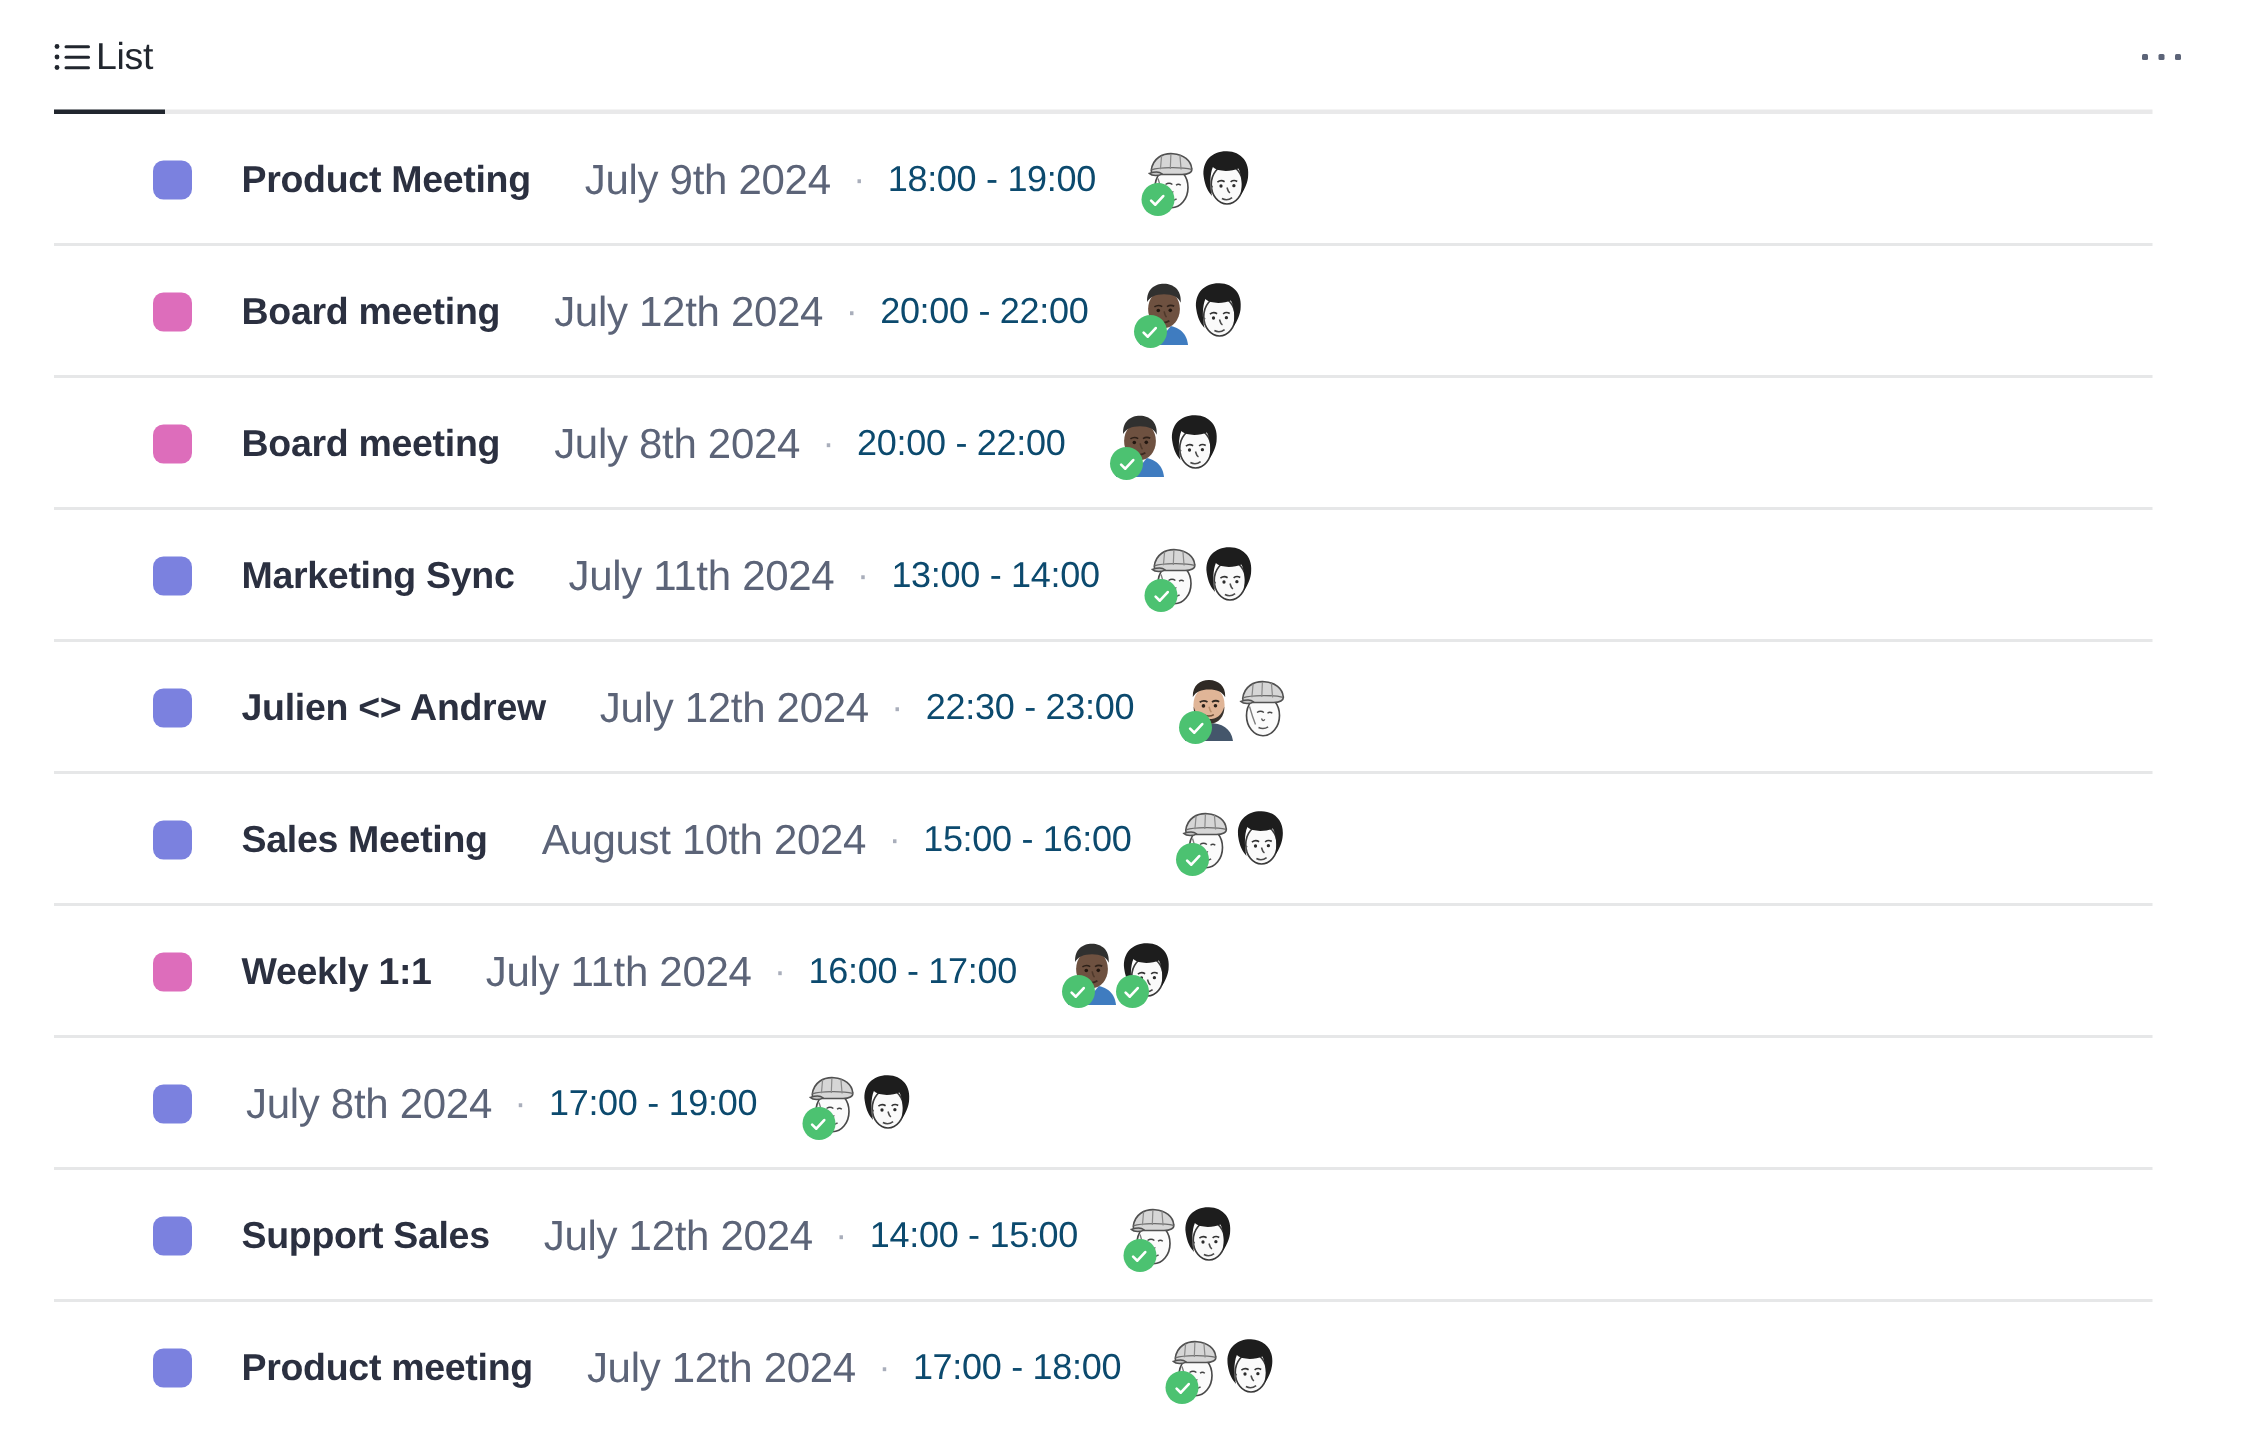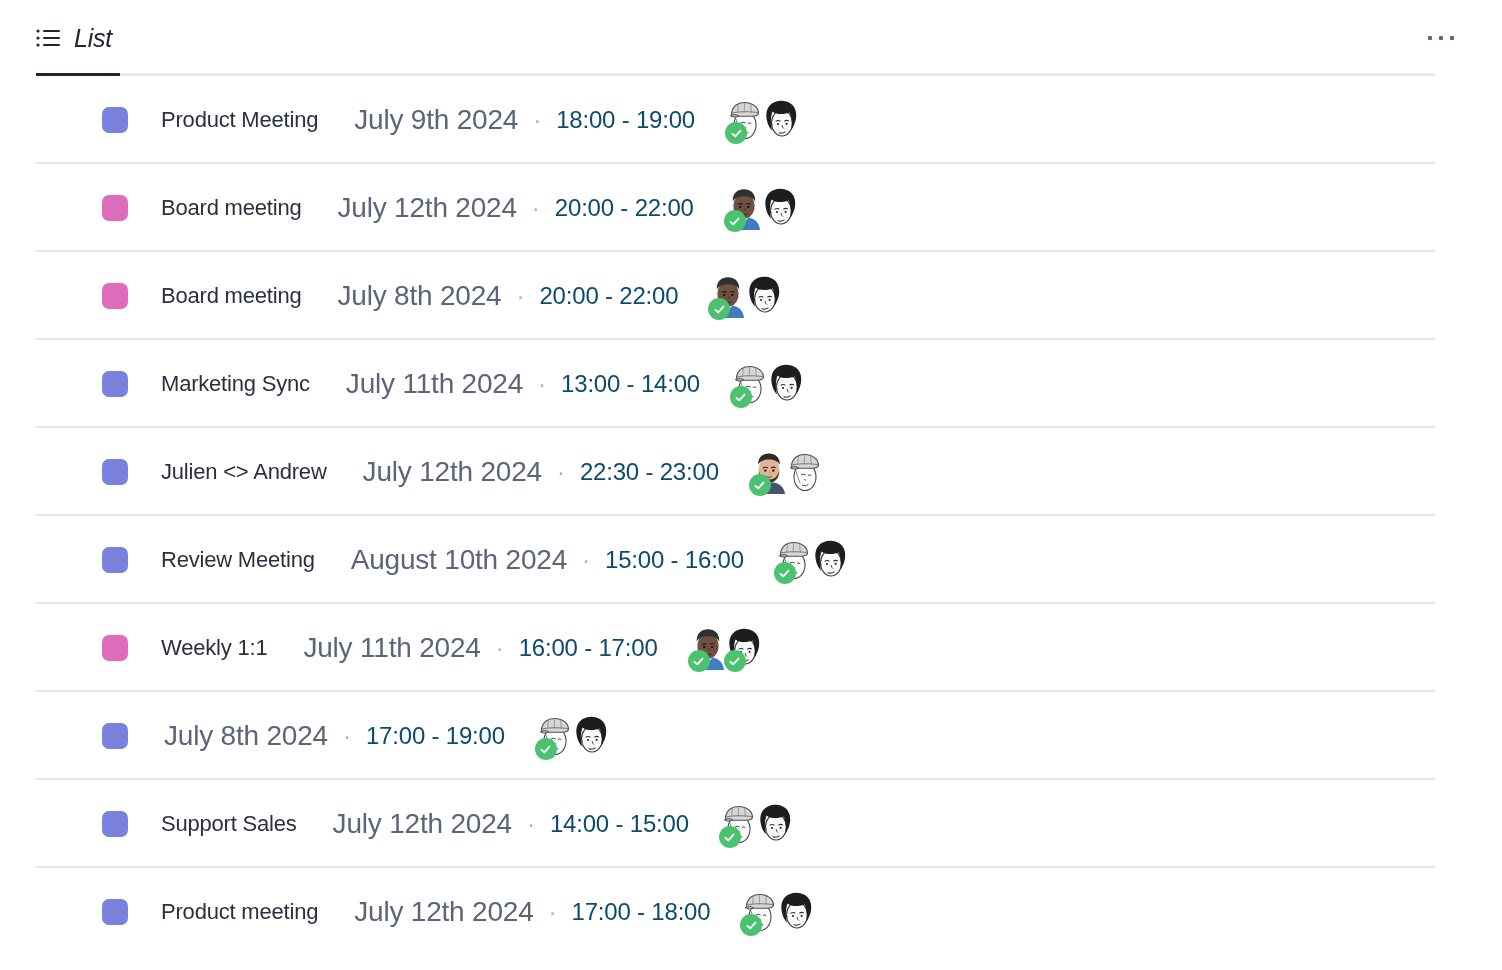--- a/index.html
+++ b/index.html
@@ -35,26 +35,25 @@
     left: 36px;
     right: 67px;
     bottom: 0;
     height: 3px;
     background: #e9e9ea;
   }
 
   .tab {
     display: flex;
     align-items: center;
-    gap: 14px;
+    gap: 4px;
     height: 76px;
     position: relative;
     cursor: pointer;
     padding-right: 8px;
-    font-style: italic;
   }
 
   .tab-active-underline {
     position: absolute;
     left: 0;
     right: 0;
     bottom: 0;
     height: 3px;
     background: #21262e;
     z-index: 2;
@@ -121,25 +120,26 @@
   }
 
   .swatch {
     width: 26px;
     height: 26px;
     border-radius: 7px;
     flex: 0 0 auto;
   }
 
   .row-title {
-    font-size: 22px;
+    font-size: 25px;
     color: #2b3040;
     letter-spacing: -0.2px;
     margin-left: 33px;
     white-space: nowrap;
+    font-weight: bold;
   }
 
   .row-date {
     font-size: 28px;
     color: #5c6478;
     letter-spacing: -0.2px;
     margin-left: 36px;
     white-space: nowrap;
   }
 
@@ -449,21 +449,21 @@
                 <path d="M5.2 17.6 C9 16.3 12 16.4 13.6 17.8 C11.6 19.6 7 19.4 5.2 17.6 Z" fill="#c4c4c4" stroke="#515151" stroke-width="1"></path>
               </svg>
             </div>
           </div>
         </div>
         <div class="row-divider" style="background: rgb(230, 231, 232);"></div>
       </div>
       <div class="row">
         <div class="row-inner">
           <span class="swatch" style="background: rgb(123, 129, 223);"></span>
-          <span class="row-title">Review Meeting</span>
+          <span class="row-title">Sales Meeting</span>
           <span class="row-date">August 10th 2024</span>
           <span class="row-sep">·</span>
           <span class="row-time">15:00 - 16:00</span>
           <div class="avatars">
             <div class="avatar-wrap">
               <svg viewBox="0 0 40 44" xmlns="http://www.w3.org/2000/svg">
                 <ellipse cx="20" cy="27" rx="11" ry="13.5" fill="#fbfbfb" stroke="#4a4a4a" stroke-width="1.1"></ellipse>
                 <path d="M11 21 Q13 28 15 33" stroke="#7d7d7d" stroke-width="0.9" fill="none"></path>
                 <path d="M16 25 q2.4 -1.6 4.6 0" stroke="#444" stroke-width="1" fill="none"></path>
                 <path d="M23 25.5 q1.6 -1.2 3.2 0" stroke="#444" stroke-width="1" fill="none"></path>

